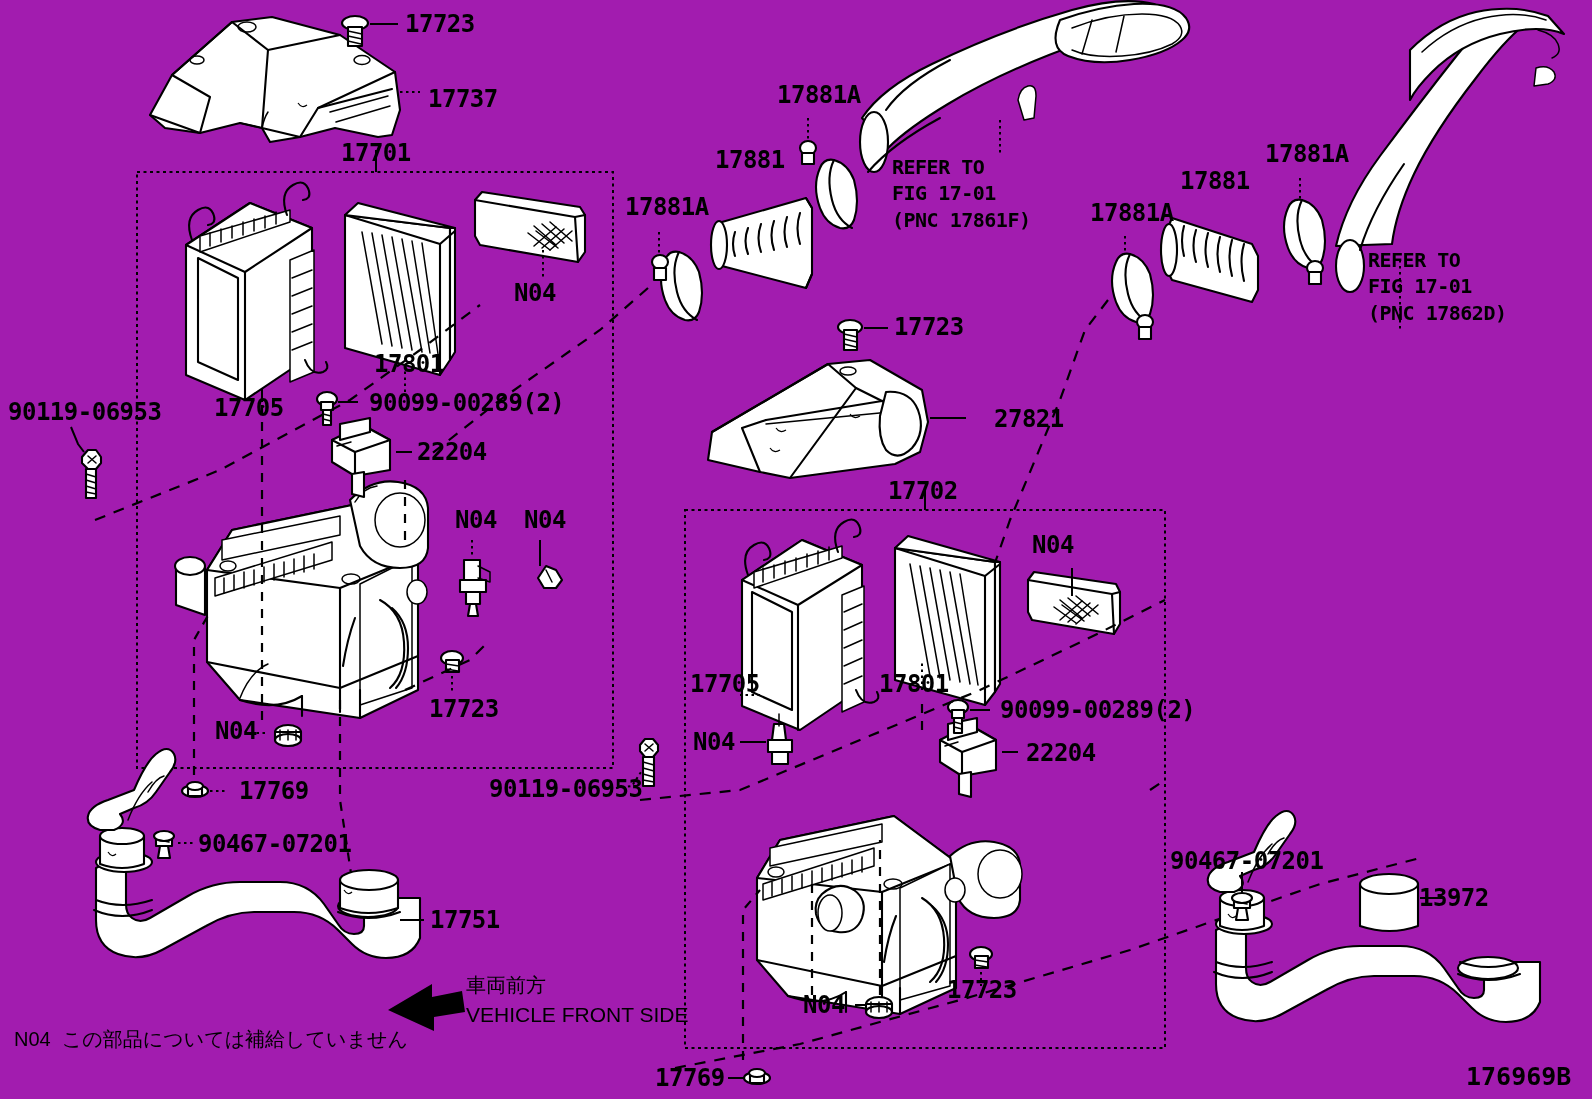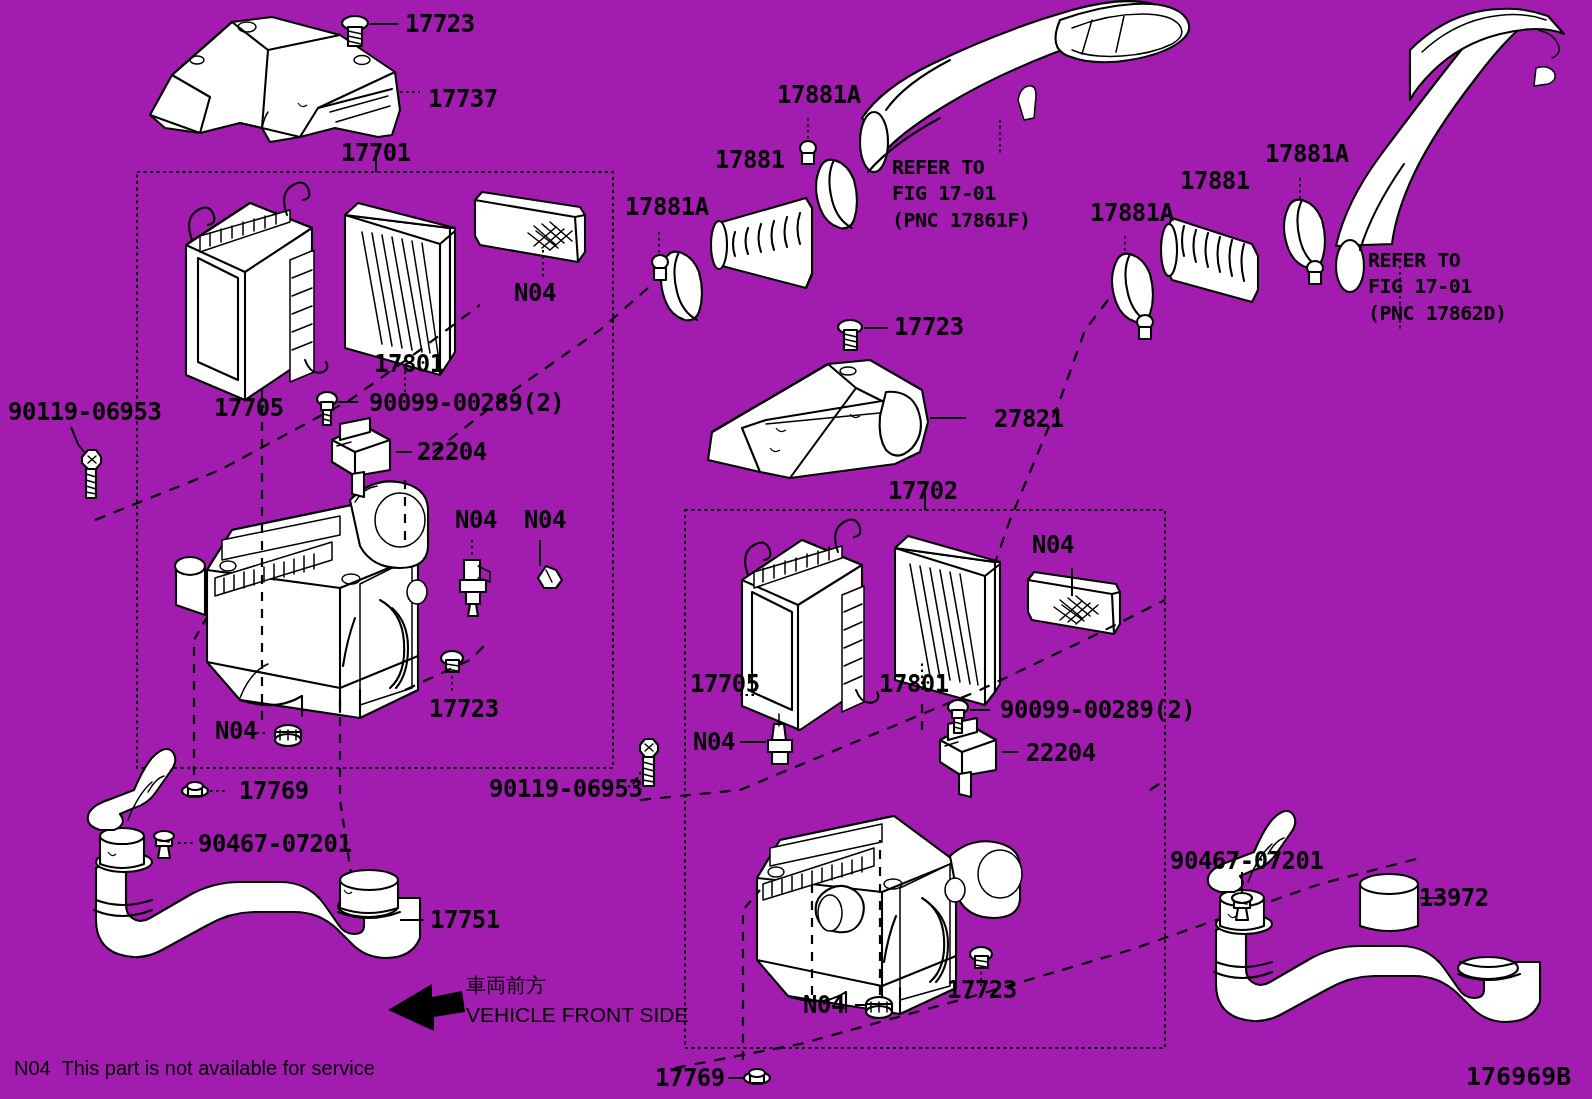--- a/index.html
+++ b/index.html
@@ -595,17 +595,17 @@
   <div class="lbl" style="left:947px;  top:978px;">17723</div>
   <div class="lbl" style="left:655px;  top:1066px;">17769</div>
 
   <div class="lbl" style="left:198px;  top:832px;">90467-07201</div>
   <div class="lbl" style="left:430px;  top:908px;">17751</div>
   <div class="lbl" style="left:1170px; top:849px;">90467-07201</div>
   <div class="lbl" style="left:1419px; top:886px;">13972</div>
 
   <div class="frontlbl" style="left:450px; top:970px;margin-left:16px;"><span class="jp">車両前方</span><br><span>VEHICLE FRONT SIDE</span></div>
 
-  <div class="foot" style="left:14px; top:1053px;"><span>N04</span>  <span>This part is not available for service</span></div>
+  <div class="foot" style="left:14px; top:1024px;"><span>N04</span>  <span class="jp">この部品については補給していません</span></div>
 
   <div class="diagid" style="left:1466px; top:1062px;">176969B</div>
 
 </div>
 
 </body></html>

